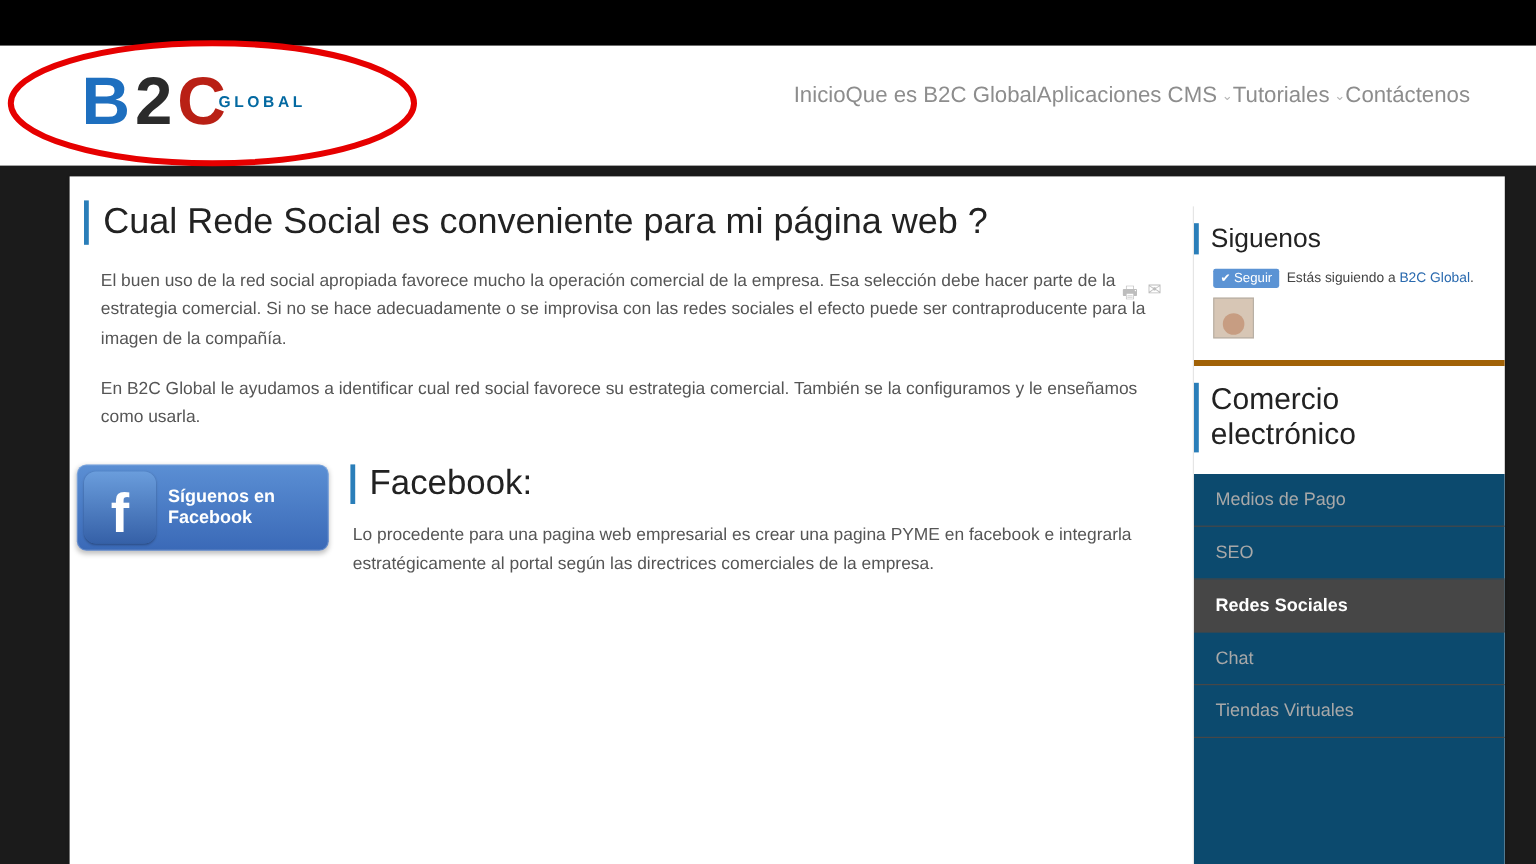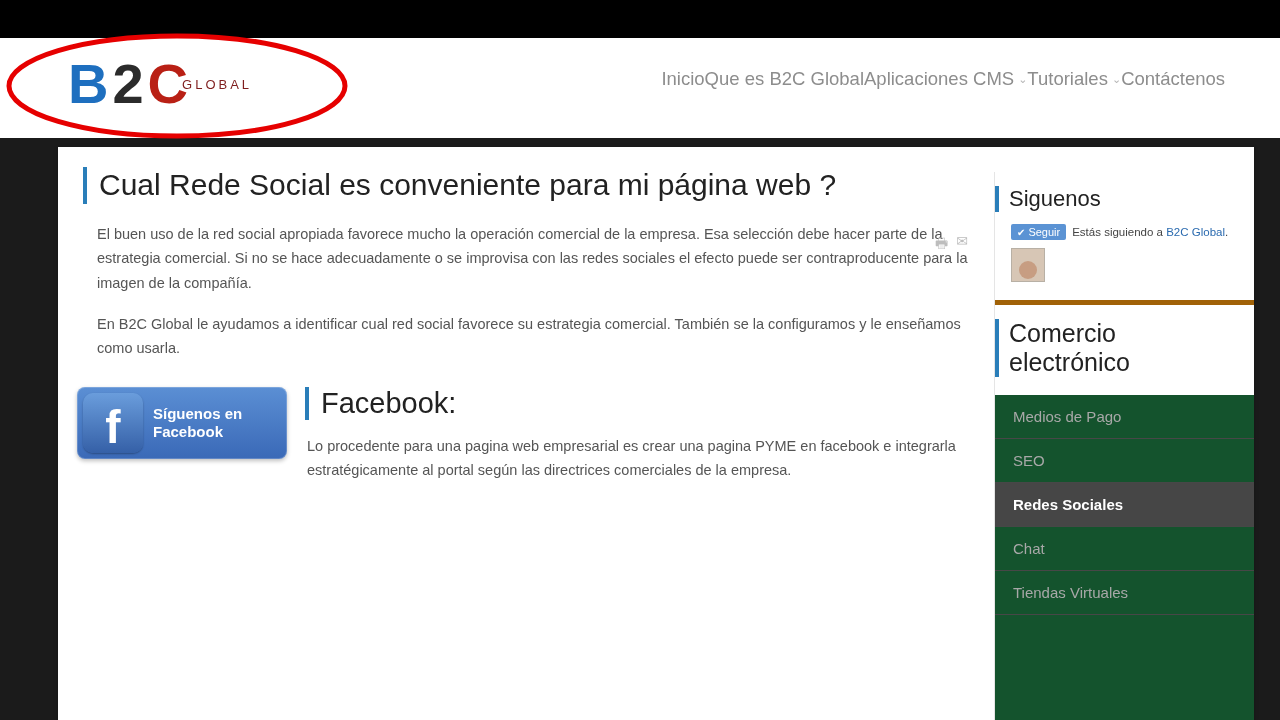--- a/index.html
+++ b/index.html
@@ -30,21 +30,21 @@
 }
 .logo {
   position:absolute; left:68px; top:18px;
   display:flex; align-items:center; gap:4px;
   font-weight:bold;
   font-family: Arial, sans-serif;
 }
 .logo .b { color:#1e6fbf; font-size:56px; line-height:1; font-weight:800;}
 .logo .two { color:#2b2b2b; font-size:56px; line-height:1; font-weight:800;}
 .logo .c { color:#b92015; font-size:56px; line-height:1; font-weight:800; letter-spacing:-4px;}
-.logo .global { color:#7f1d1d; font-size:13px; letter-spacing:3px; margin-left:-6px; font-weight:400;}
+.logo .global { color:#0369a1; font-size:13px; letter-spacing:3px; margin-left:-6px; font-weight:700;}
 
 
 .ellipse {
   position:absolute;
   left:2px; top:30px;
   width:350px; height:112px;
   pointer-events:none;
 }
 
 .nav {
@@ -61,21 +61,20 @@
 }
 
 
 .card {
   position:absolute;
   left:58px; right:26px; top:147px; bottom:0;
   background:#ffffff;
   box-shadow: 0 1px 4px rgba(0,0,0,0.25);
   display:flex;
   overflow:hidden;
-  padding-left:13px;
 }
 .main {
   flex:1 1 auto;
   padding:20px 26px 0 26px;
   position:relative;
 }
 .main h1 {
   font-size:30px; font-weight:400; color:#222;
   line-height:1.22;
   border-left:4px solid #2a7eb9;
@@ -152,21 +151,21 @@
   width:34px; height:34px; background:#d7c6b5;
   border:1px solid #b8b0a5; margin-top:8px;
   display:flex; align-items:flex-end; justify-content:center; overflow:hidden;
 }
 .avatar .face { width:18px; height:18px; background:#c79d82; border-radius:50%; margin-bottom:2px;}
 
 .side-block.commerce { border-top:5px solid #a16207; padding-bottom:6px;}
 .side-block.commerce h3 { font-size:25px; line-height:1.15; }
 
 .menu {
-  background:#14532d;
+  background:#0c4a6e;
   flex:1;
 }
 .menu .item {
   padding:13px 18px;
   font-size:15px;
   color:#a8a8a8;
   border-bottom:1px solid #474747;
   cursor:pointer;
 }
 .menu .item.active {

